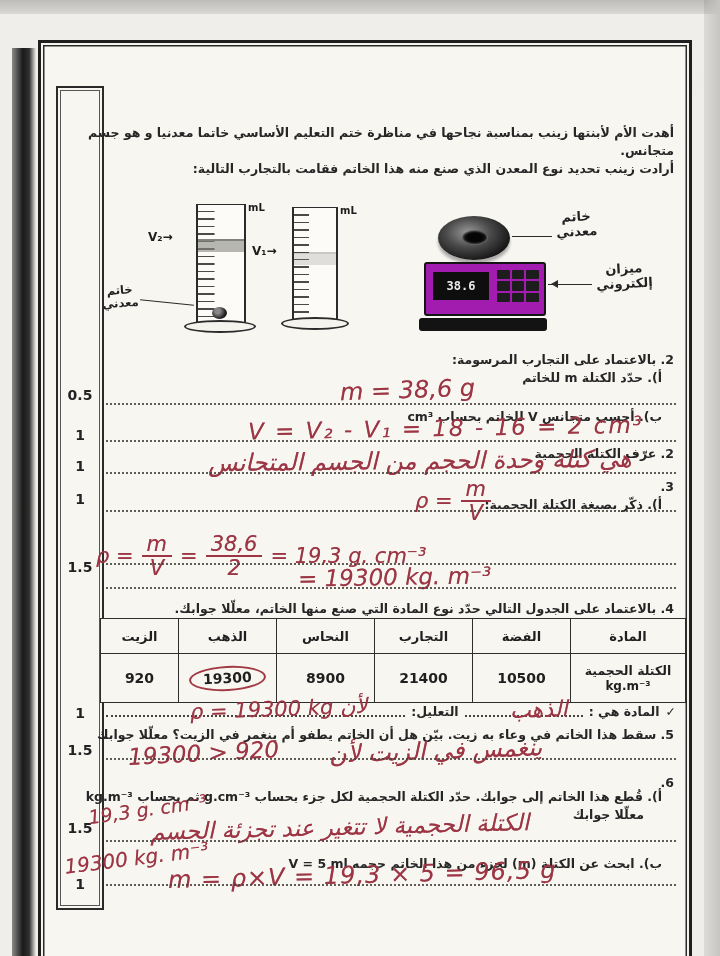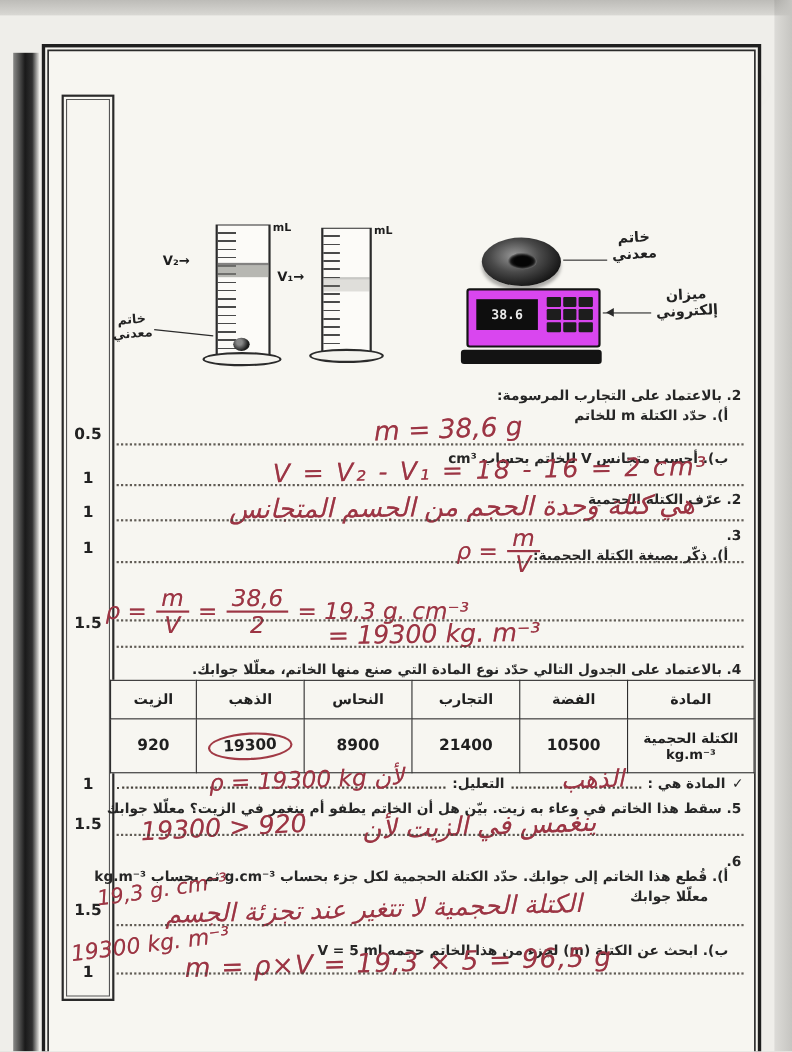--- a/index.html
+++ b/index.html
@@ -39,21 +39,21 @@
   .ringin{position:absolute;width:15px;height:12px;border-radius:50%;
           background:radial-gradient(circle at 38% 35%,#888 0 20%,#1c1c1c 65%);}
   .hand{font-size:12px;color:#222;font-weight:bold;direction:rtl;text-align:center;line-height:1.15;}
   .line{height:0;border-top:1.8px solid #2a2a2a;}
   .arrowL::before{content:"";position:absolute;left:-1px;top:-5px;border:4px solid transparent;border-right:7px solid #2a2a2a;}
   .ringphoto{width:72px;height:44px;border-radius:50%;
              background:radial-gradient(ellipse at 42% 38%,#9a9a9a 0%,#4a4a4a 38%,#141414 75%);
              box-shadow:0 4px 3px rgba(0,0,0,.3);}
   .ringhole{position:absolute;left:24px;top:14px;width:26px;height:15px;border-radius:50%;
             background:radial-gradient(#050505 40%,#3a3a3a);box-shadow:0 0 2px 1px rgba(255,255,255,.4) inset;}
-  .balbody{border:2.5px solid #141414;border-radius:3px;background:#d946ef;}
+  .balbody{border:2.5px solid #141414;border-radius:3px;background:#a21caf;}
   .balscreen{position:absolute;left:7px;top:8px;width:56px;height:28px;background:#0e0e0e;color:#eaeaea;
              display:flex;align-items:center;justify-content:center;font-family:"DejaVu Sans Mono",monospace;
              font-size:12px;font-weight:bold;filter:blur(.5px);}
   .balkeys{position:absolute;right:5px;top:6px;width:42px;height:32px;display:grid;
            grid-template-columns:repeat(3,1fr);gap:2px;}
   .balkeys span{background:#1d1d1d;border-radius:1px;}
   .balbase{background:#131313;border-radius:3px;}
   .vlab{font-size:12px;font-weight:bold;color:#1d1d1d;direction:ltr;}
   .mlab{font-size:10px;font-weight:bold;color:#1d1d1d;}
   
@@ -84,20 +84,24 @@
     <span class="score" style="top:339px;">1</span>
     <span class="score" style="top:370px;">1</span>
     <span class="score" style="top:403px;">1</span>
     <span class="score" style="top:471px;">1.5</span>
     <span class="score" style="top:617px;">1</span>
     <span class="score" style="top:654px;">1.5</span>
     <span class="score" style="top:732px;">1.5</span>
     <span class="score" style="top:788px;">1</span>
   </div>
 
+  <div class="abs print" style="right:46px;top:124px;width:592px;">
+    <span>أهدت الأم لأبنتها زينب بمناسبة نجاحها في مناظرة ختم التعليم الأساسي خاتما معدنيا و هو جسم متجانس.</span><br>
+    <span>أرادت زينب تحديد نوع المعدن الذي صنع منه هذا الخاتم فقامت بالتجارب التالية:</span>
+  </div>
 
   <div class="abs cyl" style="left:196px;top:204px;width:46px;height:118px;">
     <div class="water" style="top:34px;"></div>
     <div class="ringin" style="left:14px;bottom:4px;"></div>
   </div>
   <div class="abs cylbase" style="left:184px;top:320px;width:68px;"></div>
   <span class="abs mlab" style="left:248px;top:202px;">mL</span>
   <span class="abs vlab" style="left:148px;top:230px;"><span>V₂</span><span>→</span></span>
   <div class="abs hand" style="left:102px;top:284px;transform:rotate(-4deg);font-size:11.5px;">
     <span>خاتم</span><br>

